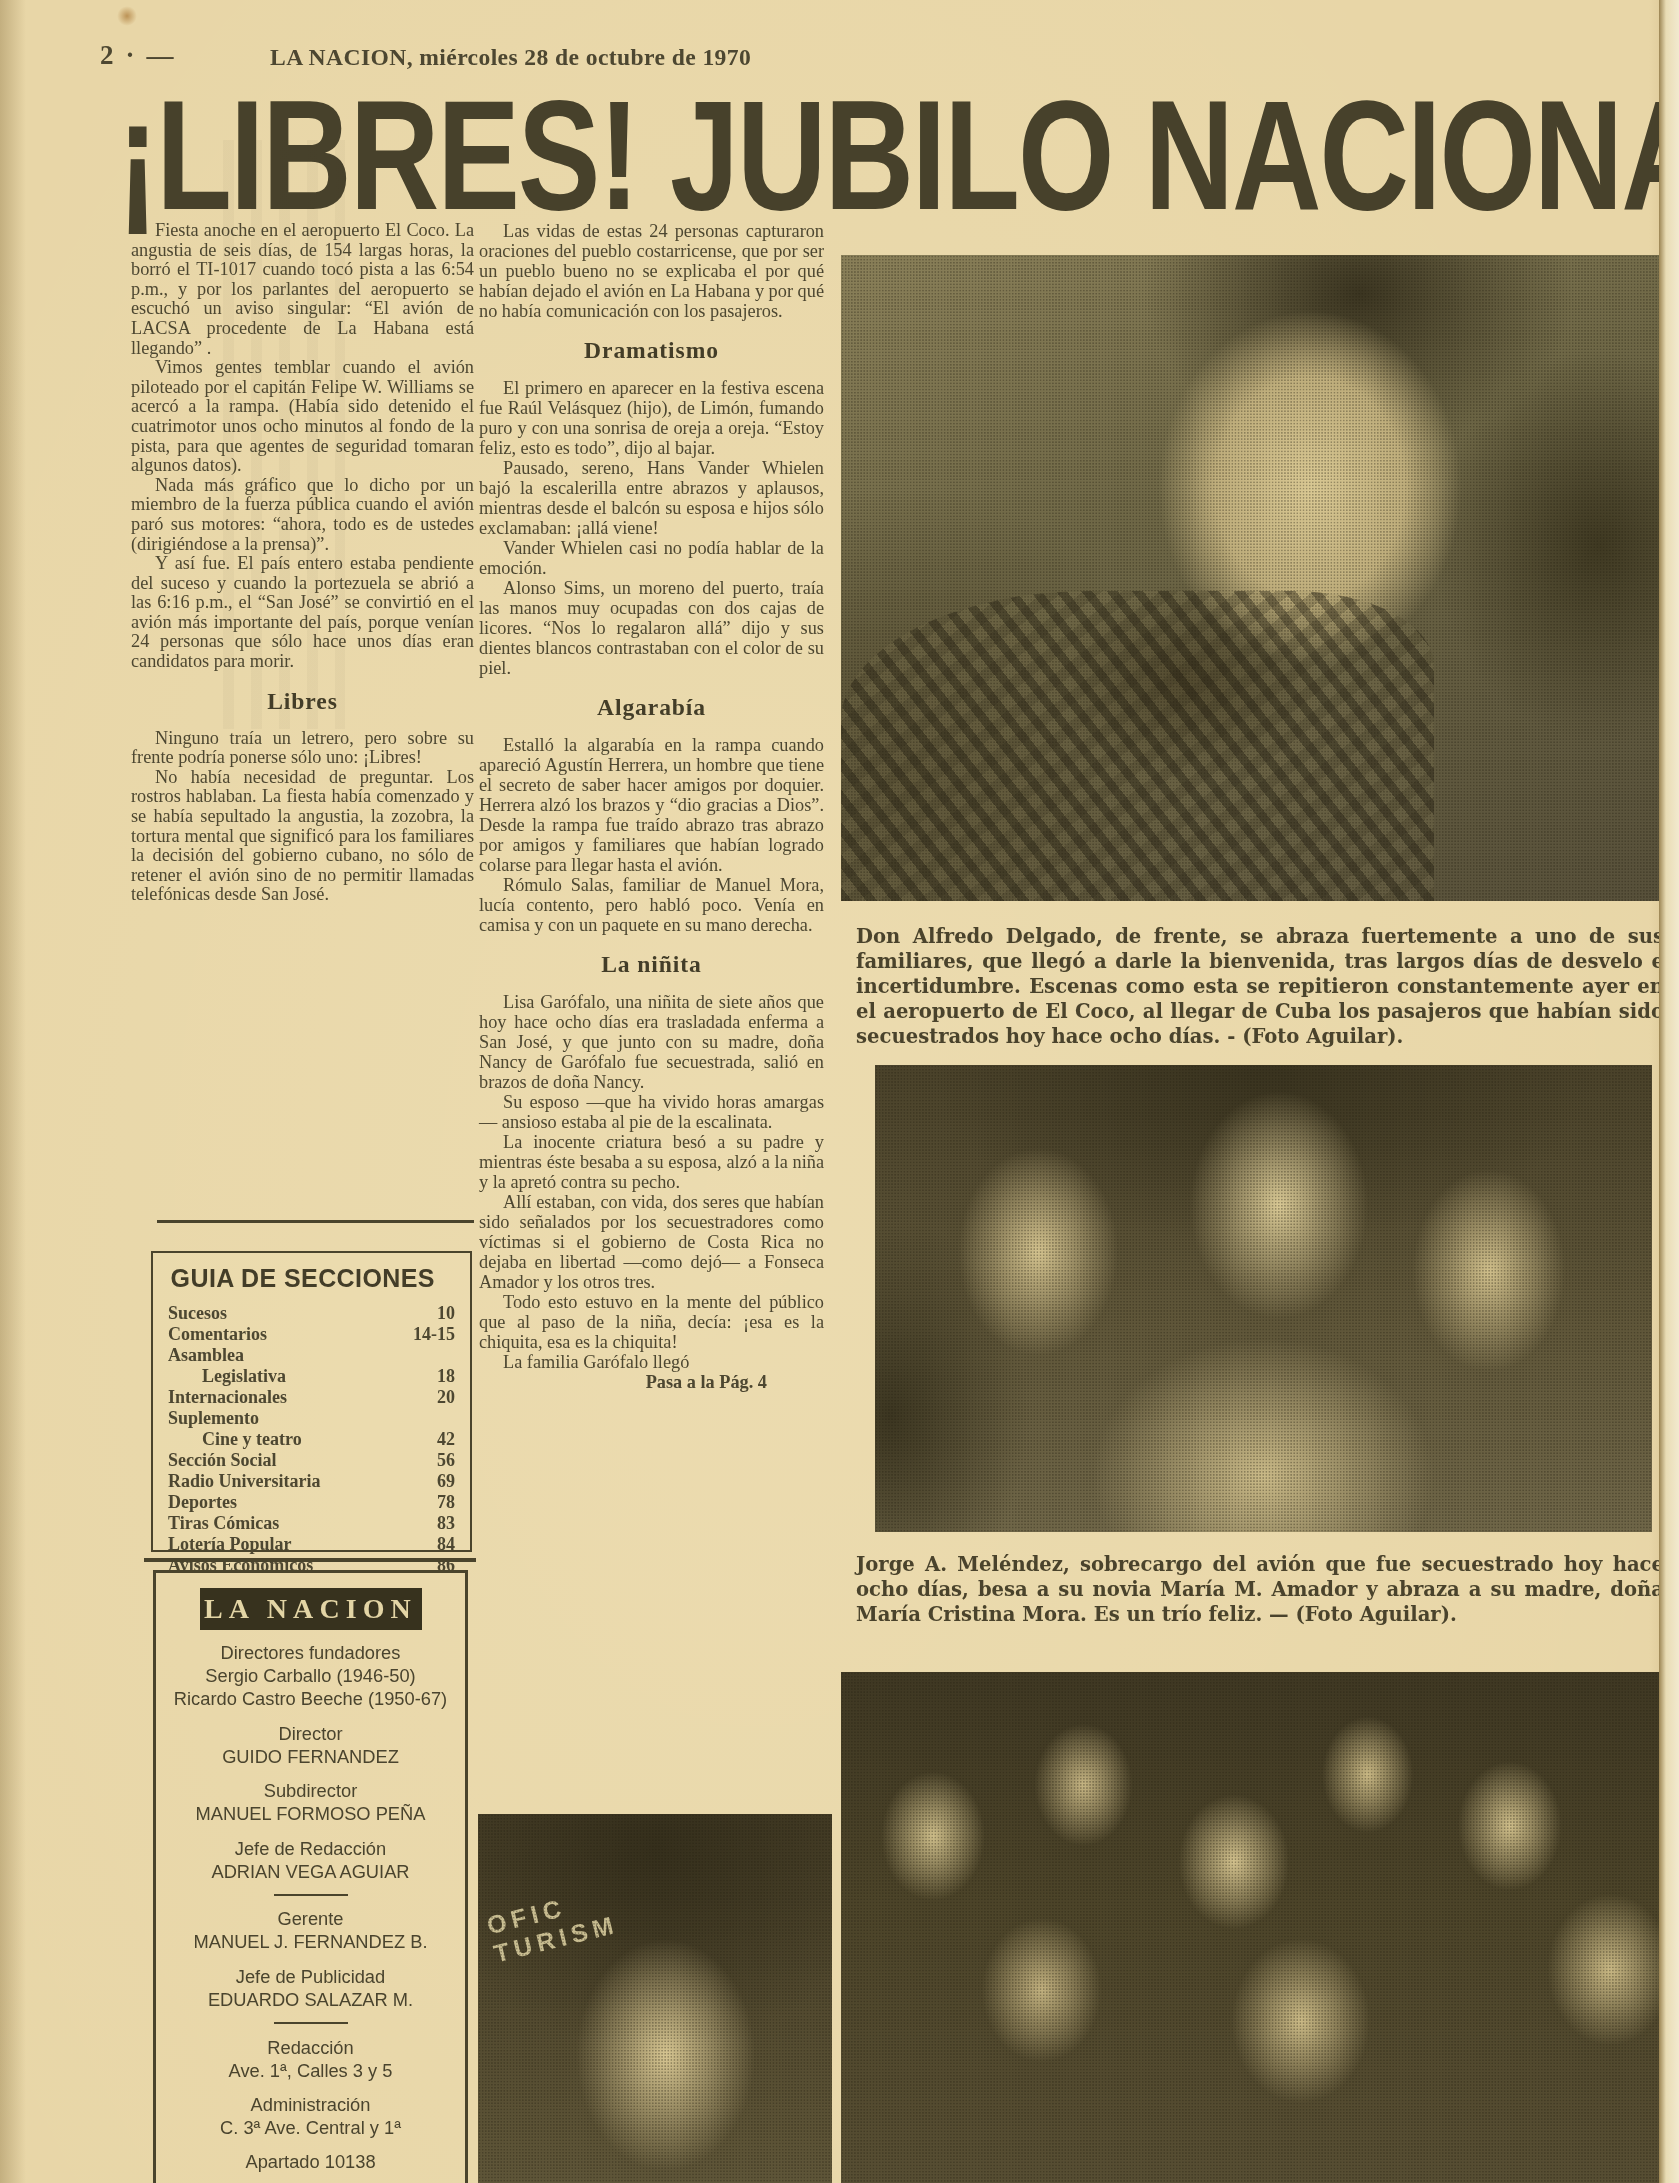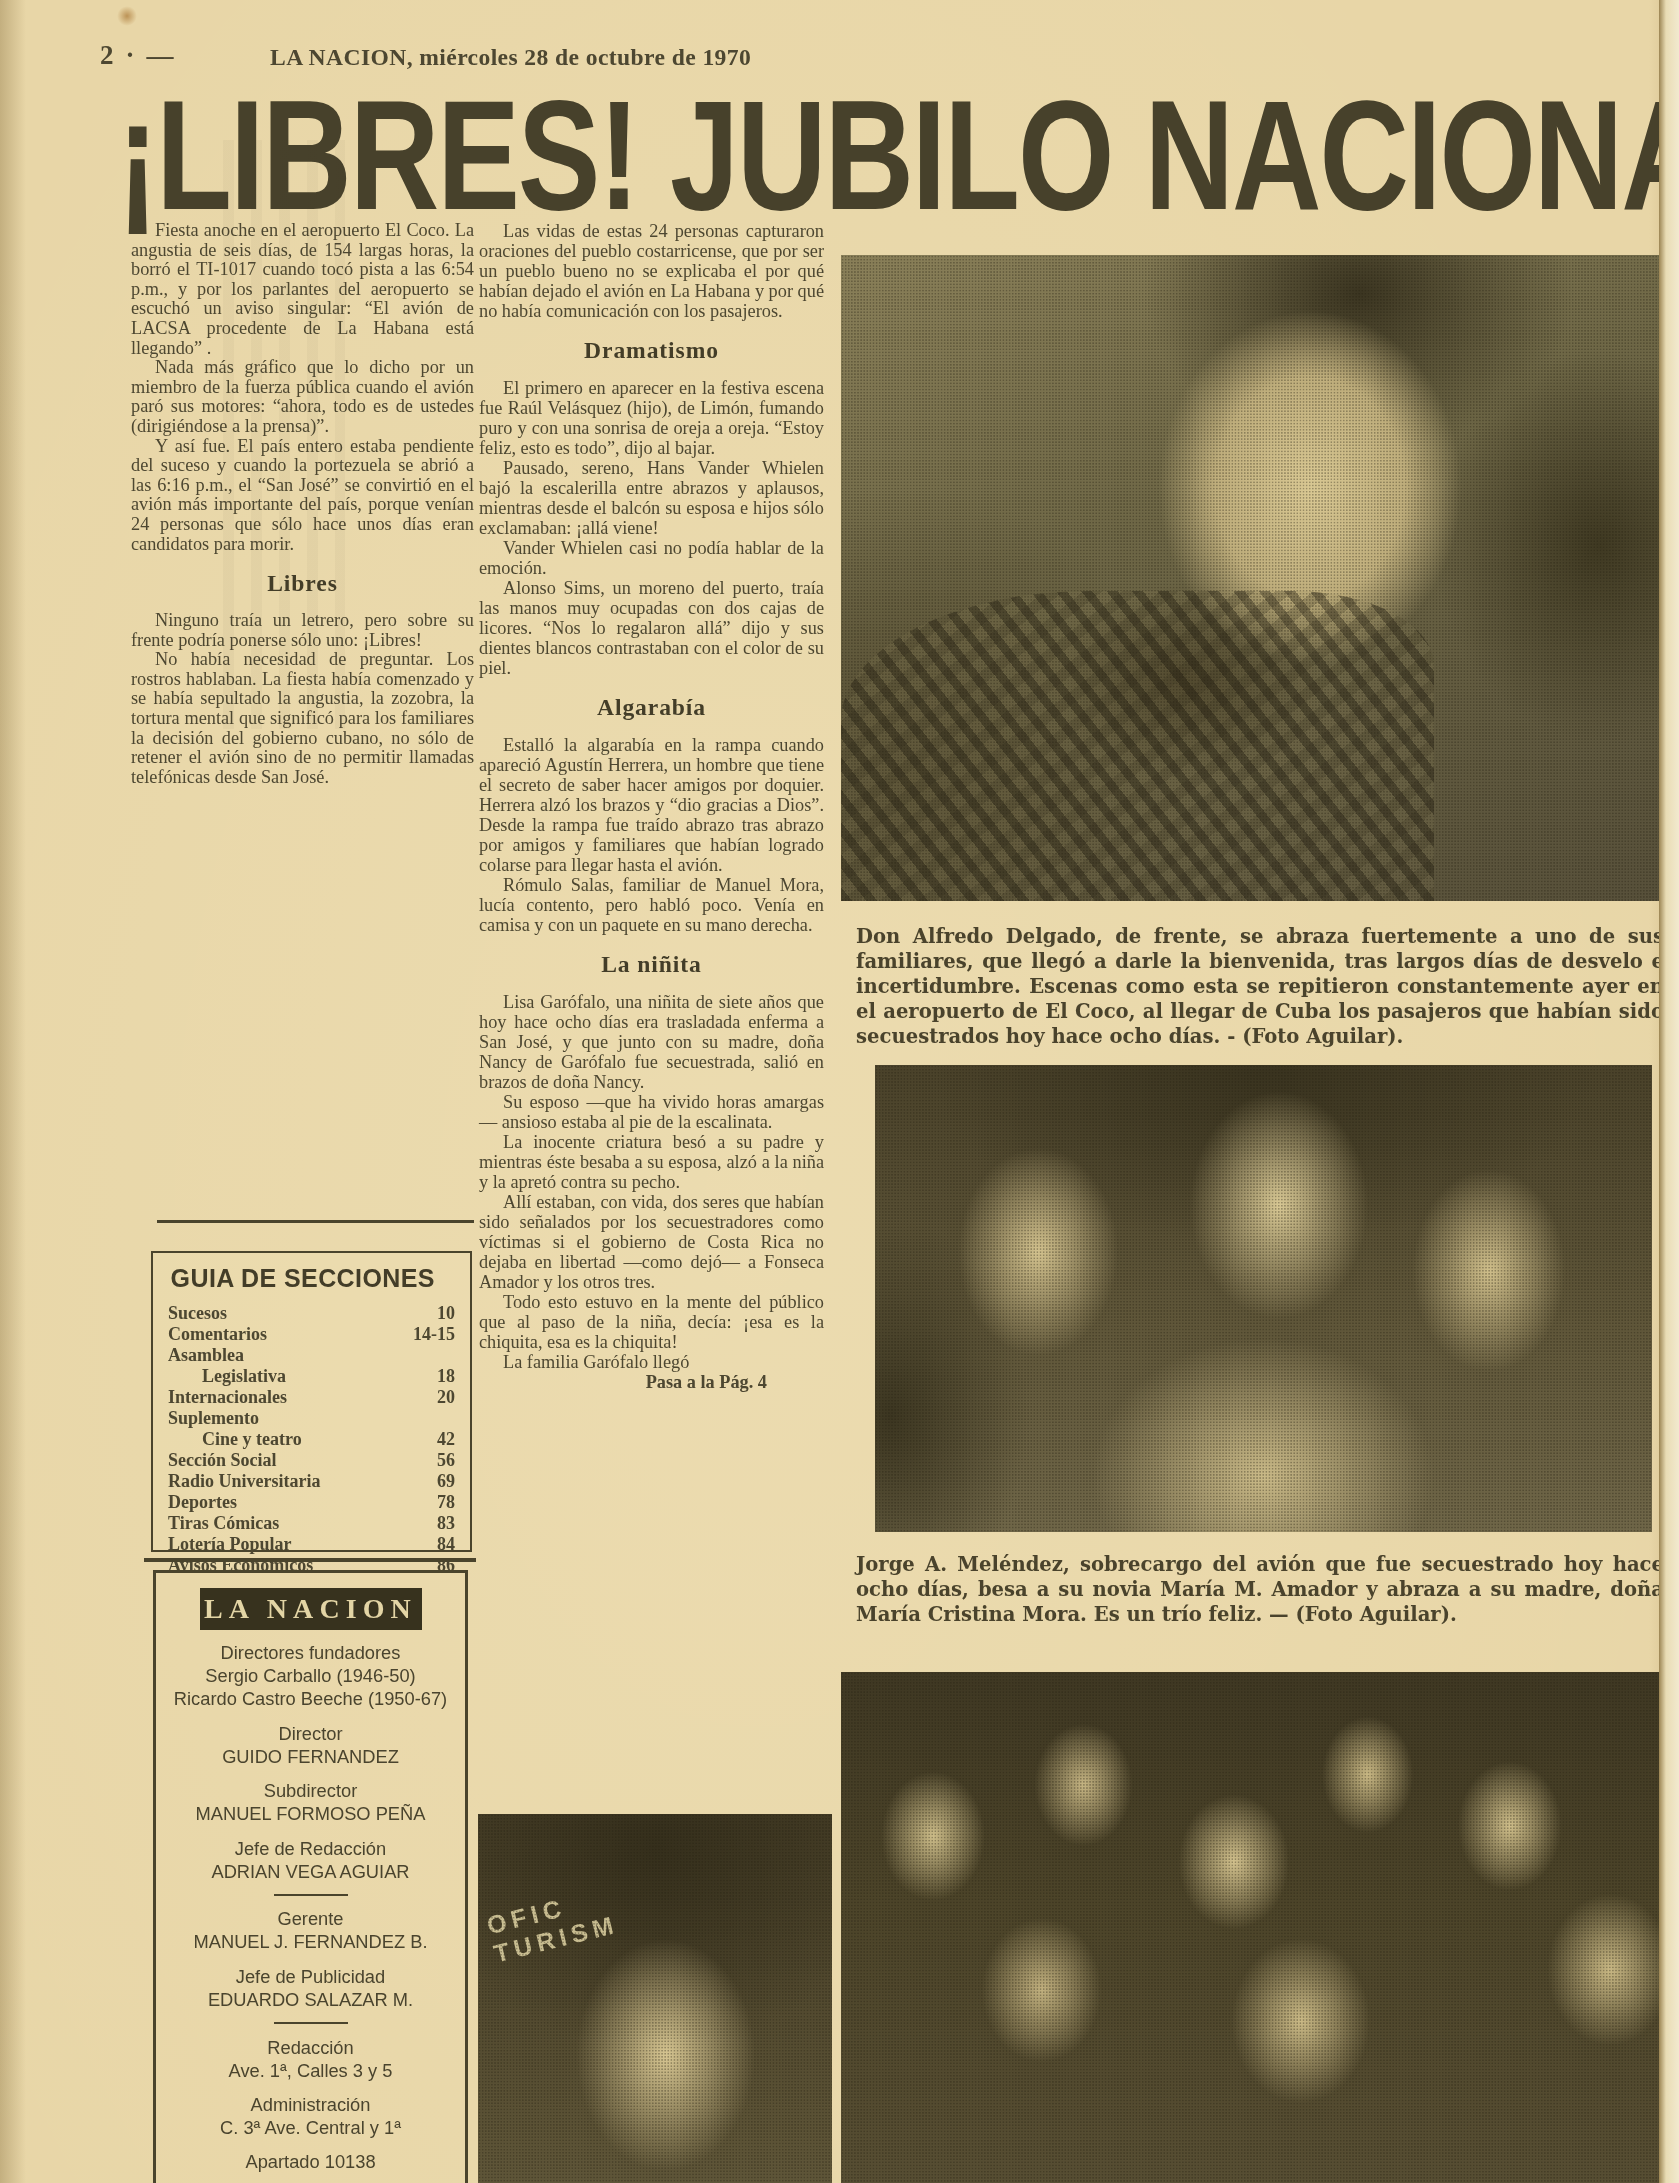--- a/index.html
+++ b/index.html
@@ -86,20 +86,21 @@
 
 <div id="page">
 
   <div class="abs pageno"><span>2</span> <span>· —</span></div>
   <div class="abs dateline">LA NACION, miércoles 28 de octubre de 1970</div>
 
   <div class="abs headline">¡LIBRES! JUBILO NACIONAL</div>
 
   <section class="abs col col1">
     <p>Fiesta anoche en el aeropuerto El Coco. La angustia de seis días, de 154 largas horas, la borró el TI-1017 cuando tocó pista a las 6:54 p.m., y por los parlantes del aeropuerto se escuchó un aviso singular: “El avión de LACSA procedente de La Habana está llegando” .</p>
+    <p>Vimos gentes temblar cuando el avión piloteado por el capitán Felipe W. Williams se acercó a la rampa. (Había sido detenido el cuatrimotor unos ocho minutos al fondo de la pista, para que agentes de seguridad tomaran algunos datos).</p>
     <p>Nada más gráfico que lo dicho por un miembro de la fuerza pública cuando el avión paró sus motores: “ahora, todo es de ustedes (dirigiéndose a la prensa)”.</p>
     <p>Y así fue. El país entero estaba pendiente del suceso y cuando la portezuela se abrió a las 6:16 p.m., el “San José” se convirtió en el avión más importante del país, porque venían 24 personas que sólo hace unos días eran candidatos para morir.</p>
     <h2 class="sec">Libres</h2>
     <p>Ninguno traía un letrero, pero sobre su frente podría ponerse sólo uno: ¡Libres!</p>
     <p>No había necesidad de preguntar. Los rostros hablaban. La fiesta había comenzado y se había sepultado la angustia, la zozobra, la tortura mental que significó para los familiares la decisión del gobierno cubano, no sólo de retener el avión sino de no permitir llamadas telefónicas desde San José.</p>
   </section>
 
   <div class="abs rule" style="left:157px;top:1220px;width:317px;height:2.6px;"></div>
 
   <div class="abs guiabox">

